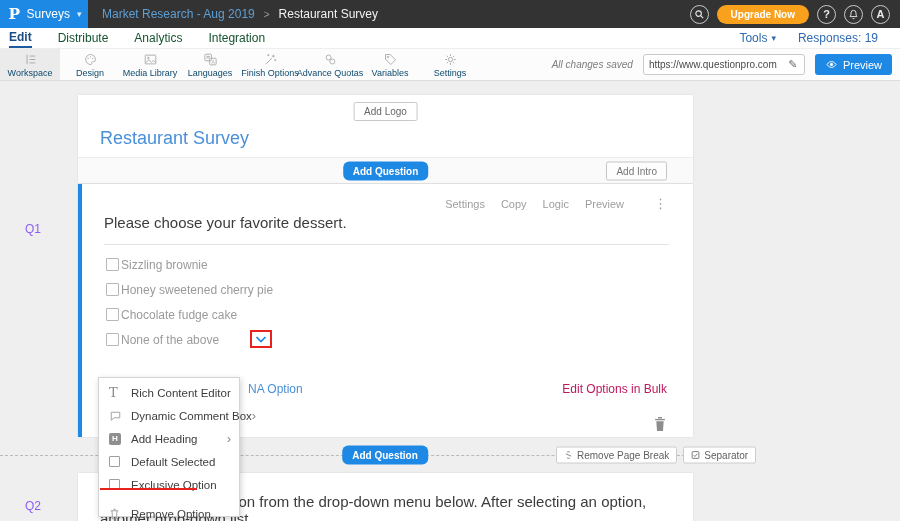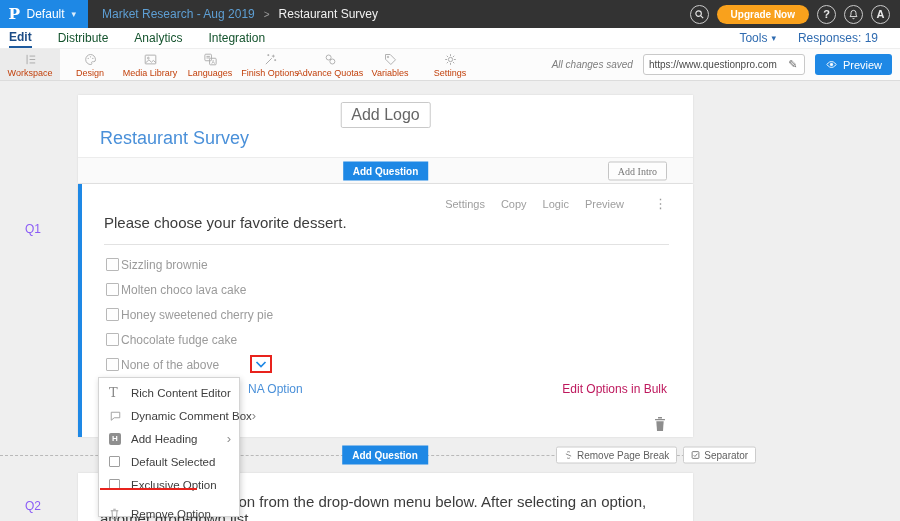--- a/index.html
+++ b/index.html
@@ -25,43 +25,43 @@
 .mainnav { position:absolute; top:28px; left:0; width:900px; height:20px; background:#fff; display:flex; align-items:center; font-size:12px; }
 .nav-left { display:flex; align-items:center; gap:26px; margin-left:9px;text-align:right; }
 .nav-item { color:#14532d; cursor:pointer; padding:2px 0; }
 .nav-item.active { color:#1b4b85; font-weight:bold; border-bottom:2px solid #1d5a9e; }
 .nav-right { margin-left:auto; display:flex; align-items:center; gap:22px; margin-right:22px; color:#2f6bb0; }
 .nav-right .caret { color:#2f6bb0; }
 .tools-link { display:flex; align-items:center; gap:4px; cursor:pointer; }
 
 
 .toolbar { position:absolute; top:48px; left:0; width:900px; height:33px; background:#fcfcfc; border-top:1px solid #eeeeee; border-bottom:1px solid #dcdcdc; display:flex; align-items:stretch; }
-.tool-item { width:60px; display:flex; flex-direction:column; align-items:center; justify-content:center; gap:1px; cursor:pointer; color:#c2410c; }
+.tool-item { width:60px; display:flex; flex-direction:column; align-items:center; justify-content:center; gap:1px; cursor:pointer; color:#0c4a6e; }
 .tool-item.active { background:#ebebeb; }
 .tool-item svg { stroke:#adadad; }
 .tool-label { font-size:9px; white-space:nowrap; }
 .toolbar-right { margin-left:auto; display:flex; align-items:center; gap:10px; margin-right:8px; }
 .saved-status { font-style:italic; font-size:10px; color:#7d7d7d; }
 .url-group { display:flex; align-items:center; border:1px solid #c9c9c9; border-radius:3px; background:#fff; height:21px; overflow:hidden; }
 .url-input { border:none; outline:none; width:138px; font-size:10px; color:#4a4a4a; padding:0 5px; font-family:"Liberation Sans",sans-serif; background:#fff; }
 .pencil-btn { width:22px; text-align:center; color:#6f6f6f; font-size:11px; cursor:pointer; }
 .preview-btn { background:#1e88e5; color:#fff; border:none; border-radius:3px; height:21px; padding:0 10px; font-size:11px; display:flex; align-items:center; gap:5px; cursor:pointer; font-family:"Liberation Sans",sans-serif; }
 
 
 .canvas { position:absolute; top:81px; left:0; width:900px; height:440px; background:#efefef; overflow:hidden; }
 .qlabel { position:absolute; left:25px; font-size:12px; color:#8b5cf6; }
 .card { position:absolute; left:78px; width:615px; background:#fff; box-shadow:0 0 2px rgba(0,0,0,.10); }
 
 .header-card { top:14px; height:88px; }
-.addlogo-btn { position:absolute; top:7px; left:50%; transform:translateX(-50%); background:#fff; border:1px solid #c9c9c9; border-radius:2px; font-size:16px; color:#666; padding:3px 10px; cursor:pointer; font-family:"Liberation Sans",sans-serif; }
+.addlogo-btn { position:absolute; top:7px; left:50%; transform:translateX(-50%); background:#fff; border:1px solid #c9c9c9; border-radius:2px; font-size:10px; color:#666; padding:3px 10px; cursor:pointer; font-family:"Liberation Sans",sans-serif; }
 .survey-title { position:absolute; left:22px; top:33px; font-size:18px; color:#4a90d9; cursor:text; }
 .header-subrow { position:absolute; left:0; right:0; top:62px; height:26px; background:#fafafa; border-top:1px solid #ececec; }
-.btn-blue { background:#1e88e5; color:#fff; border:none; border-radius:0; font-size:10px; font-weight:bold; padding:4px 10px; cursor:pointer; font-family:"Liberation Sans",sans-serif; }
+.btn-blue { background:#1e88e5; color:#fff; border:none; border-radius:6px; font-size:10px; font-weight:bold; padding:4px 10px; cursor:pointer; font-family:"Liberation Sans",sans-serif; }
 .addq-header { position:absolute; left:50%; top:50%; transform:translate(-50%,-50%); }
-.addintro-btn { position:absolute; right:26px; top:50%; transform:translateY(-50%); background:#fdfdfd; border:1px solid #c5c5c5; border-radius:2px; font-size:10px; color:#777; padding:3px 9px; cursor:pointer; font-family:Liberation Serif, serif; }
+.addintro-btn { position:absolute; right:26px; top:50%; transform:translateY(-50%); background:#fdfdfd; border:1px solid #c5c5c5; border-radius:2px; font-size:10px; color:#777; padding:3px 9px; cursor:pointer; font-family:Liberation Sans, sans-serif; }
 
 .q1-card { top:103px; height:253px; border-left:4px solid #1e88e5; }
 .q-actions { position:absolute; top:12px; right:26px; display:flex; align-items:center; gap:16px; font-size:11px; color:#9e9e9e; }
 .q-action { cursor:pointer; }
 .kebab { font-size:13px; color:#9a9a9a; cursor:pointer; margin-left:14px; letter-spacing:0; }
 .q-text { position:absolute; left:22px; top:30px; width:565px; font-size:15px; color:#3c3c3c; padding-bottom:13px; border-bottom:1px solid #e2e2e2; cursor:text; }
 .options { position:absolute; left:22px; top:68px; right:26px; }
 .opt-row { position:relative; height:25px; display:flex; align-items:center; }
 .opt-check { width:13px; height:13px; border:1px solid #b8b8b8; border-radius:1px; background:#fefefe; margin-left:2px; cursor:pointer; flex:0 0 auto; }
 .opt-label { margin-left:2px; font-size:12px; color:#9b9b9b; cursor:text; }
@@ -94,21 +94,21 @@
 .annot-underline { position:absolute; left:100px; top:407px; width:97px; height:2px; background:#e8231d; z-index:30; }
 </style>
 </head>
 <body>
 
 <div id="screen">
 
   <header class="topbar">
     <div class="logo-area">
       <span class="logo-p">P</span>
-      <span class="logo-product">Default</span>
+      <span class="logo-product">Surveys</span>
       <span class="caret">▾</span>
     </div>
     <nav class="breadcrumb">
       <a class="bc-parent">Market Research - Aug 2019</a>
       <span class="bc-sep">&gt;</span>
       <span class="bc-current">Restaurant Survey</span>
     </nav>
     <div class="topbar-right">
       <button class="tb-circle">
         <svg width="11" height="11" viewBox="0 0 24 24" fill="none" stroke="#e9e9e9" stroke-width="2.4">
@@ -248,24 +248,20 @@
         <span class="q-action">Copy</span>
         <span class="q-action">Logic</span>
         <span class="q-action">Preview</span>
         <span class="kebab">⋮</span>
       </div>
       <div class="q-text">Please choose your favorite dessert.</div>
       <div class="options">
         <div class="opt-row">
           <span class="opt-check"></span>
           <span class="opt-label">Sizzling brownie</span>
-        </div>
-        <div class="opt-row">
-          <span class="opt-check"></span>
-          <span class="opt-label">Molten choco lava cake</span>
         </div>
         <div class="opt-row">
           <span class="opt-check"></span>
           <span class="opt-label">Honey sweetened cherry pie</span>
         </div>
         <div class="opt-row">
           <span class="opt-check"></span>
           <span class="opt-label">Chocolate fudge cake</span>
         </div>
         <div class="opt-row">

